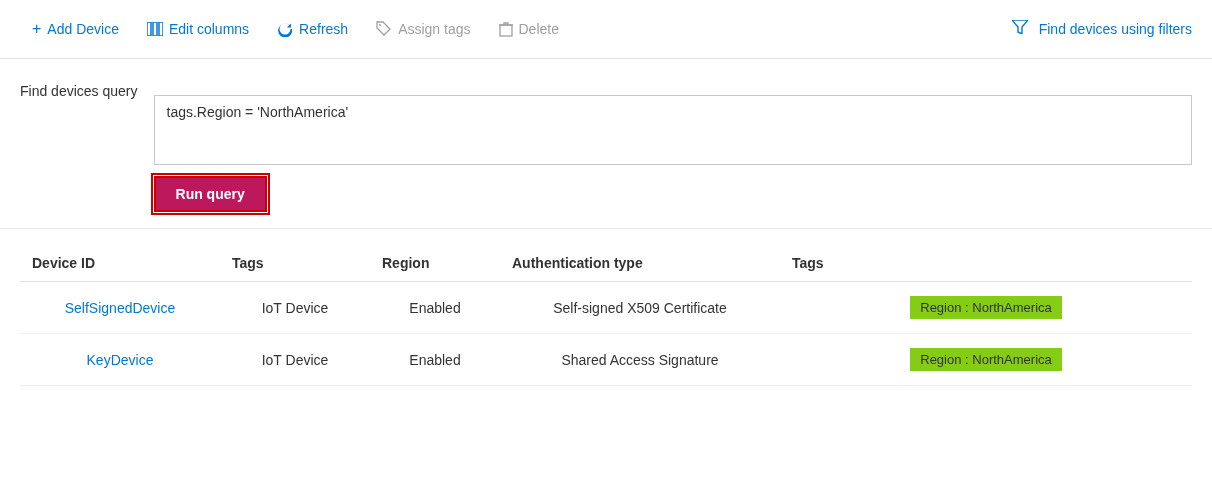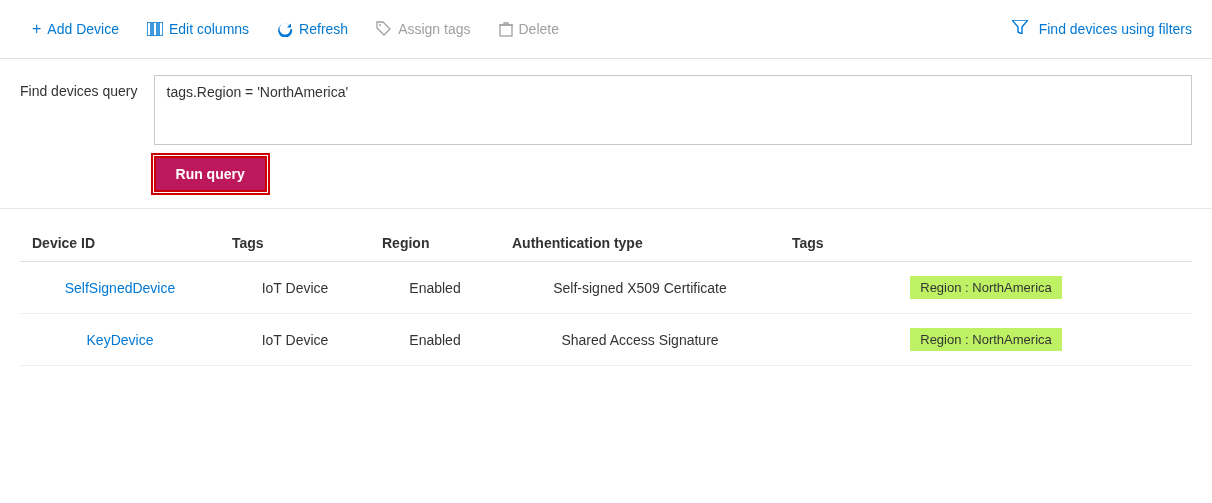--- a/index.html
+++ b/index.html
@@ -88,20 +88,21 @@
     .filter-textarea {
       width: 100%;
       height: 70px;
       border: 1px solid #c8c8c8;
       padding: 8px 12px;
       font-size: 14px;
       font-family: 'Segoe UI', Arial, sans-serif;
       color: #333;
       resize: none;
       outline: none;
+      margin-top: 20px;
     }
 
     .run-query-wrapper {
       margin-top: 8px;
     }
 
     .run-query-btn {
       padding: 8px 20px;
       background: #be185d;
       color: #fff;
@@ -141,21 +142,21 @@
       text-align: center;
     }
 
     .results-table .device-link {
       color: #0078d4;
       cursor: pointer;
       text-decoration: none;
     }
 
     .tag-badge {
-      background: #bef264;
+      background: #84cc16;
       color: #333;
       padding: 4px 10px;
       font-size: 13px;
       white-space: nowrap;
       display: inline-block;
     }
 
     .col-deviceid { width: 200px; }
     .col-type { width: 150px; }
     .col-status { width: 130px; }

